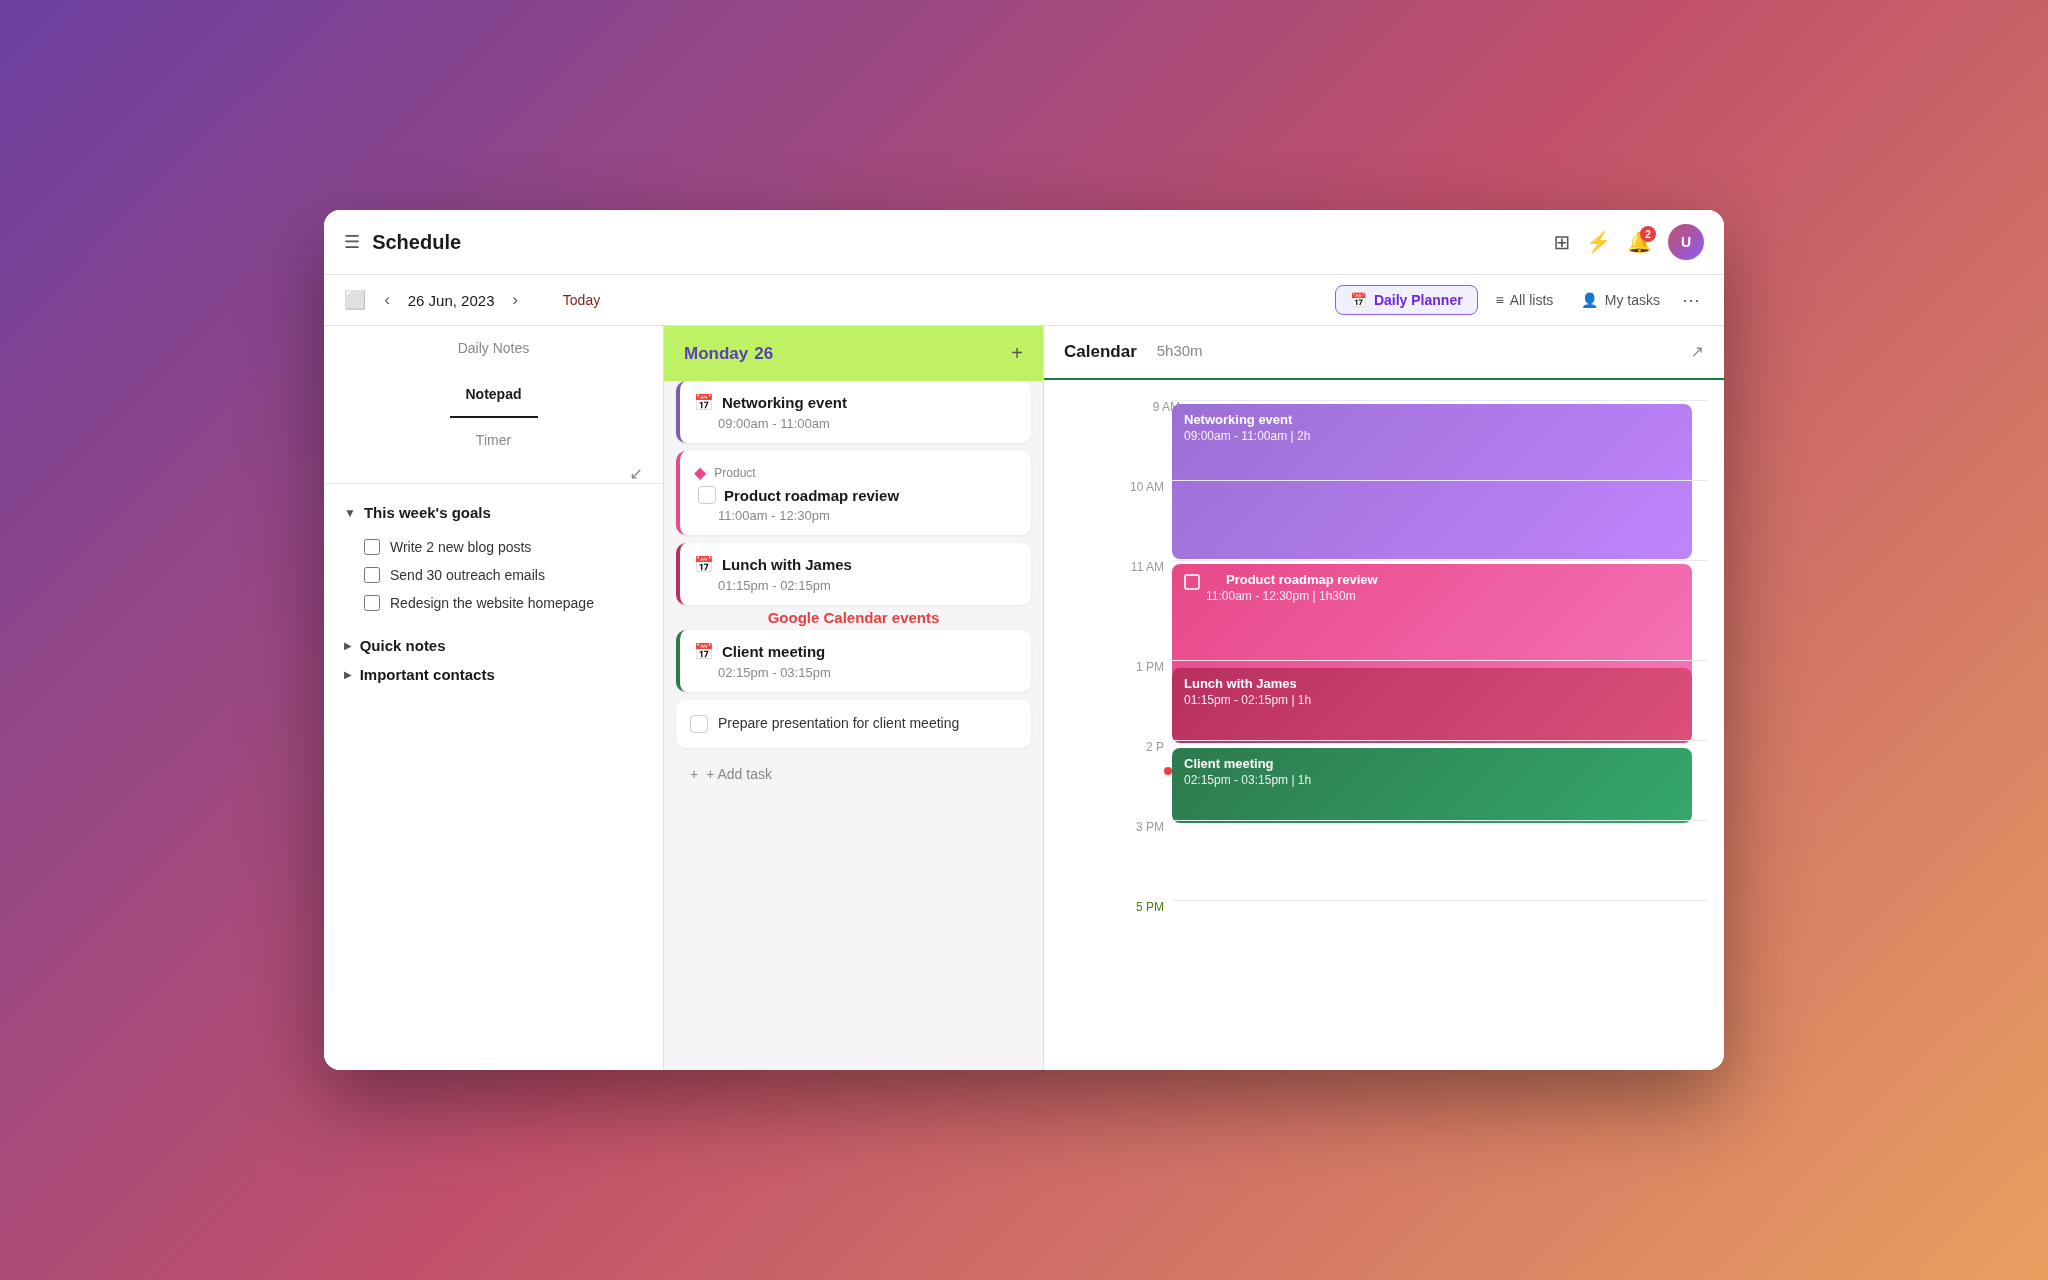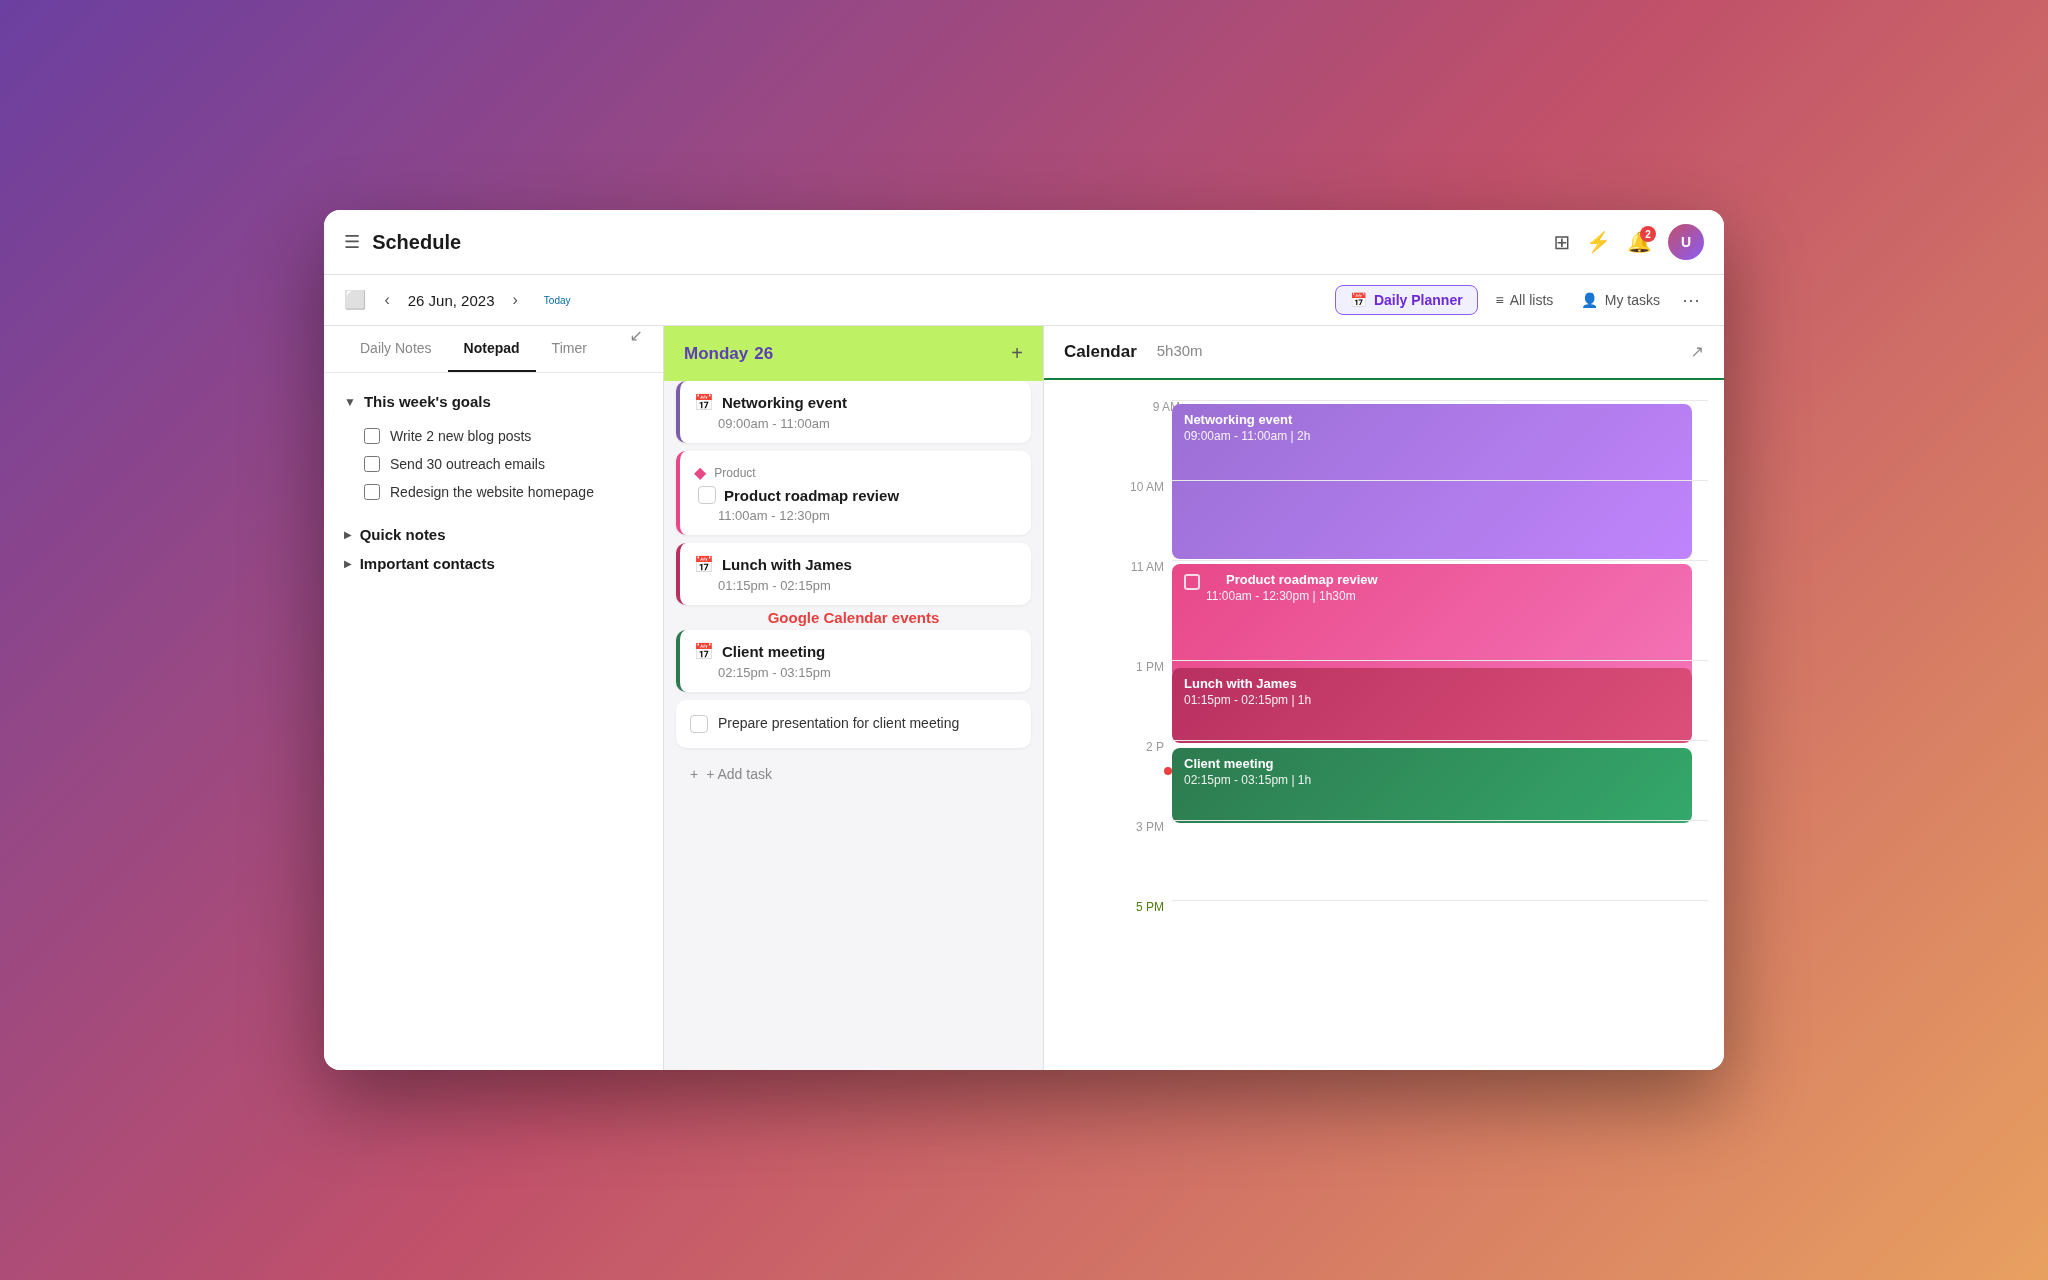--- a/index.html
+++ b/index.html
@@ -112,24 +112,25 @@
       color: #555;
       cursor: pointer;
       padding: 4px 6px;
     }
     .date-label {
       font-size: 15px;
       font-weight: 500;
       color: #1a1a1a;
     }
     .today-btn {
-      font-size: 10px;
-      color: #0369a1;
+      font-size: 14px;
+      color: #7f1d1d;
       cursor: pointer;
       padding: 4px 8px;
+      margin-left: 19px;
     }
     .toolbar-right {
       margin-left: auto;
       display: flex;
       align-items: center;
       gap: 8px;
     }
     .daily-planner-btn {
       background: #f0f0ff;
       border: 1.5px solid #8b5cf6;
@@ -169,24 +170,25 @@
     
     .left-panel {
       width: 340px;
       background: #ffffff;
       border-right: 1px solid #e0e0e0;
       display: flex;
       flex-direction: column;
     }
     .panel-tabs {
       display: flex;
-      align-items: flex-start;
+      align-items: center;
       padding: 0 20px;
       border-bottom: 1px solid #e8e8e8;
       gap: 0;
+      flex-direction: column;
     }
     .panel-tab {
       padding: 14px 16px;
       font-size: 14px;
       color: #888;
       cursor: pointer;
       border-bottom: 2px solid transparent;
     }
     .panel-tab.active {
       color: #1a1a1a;

